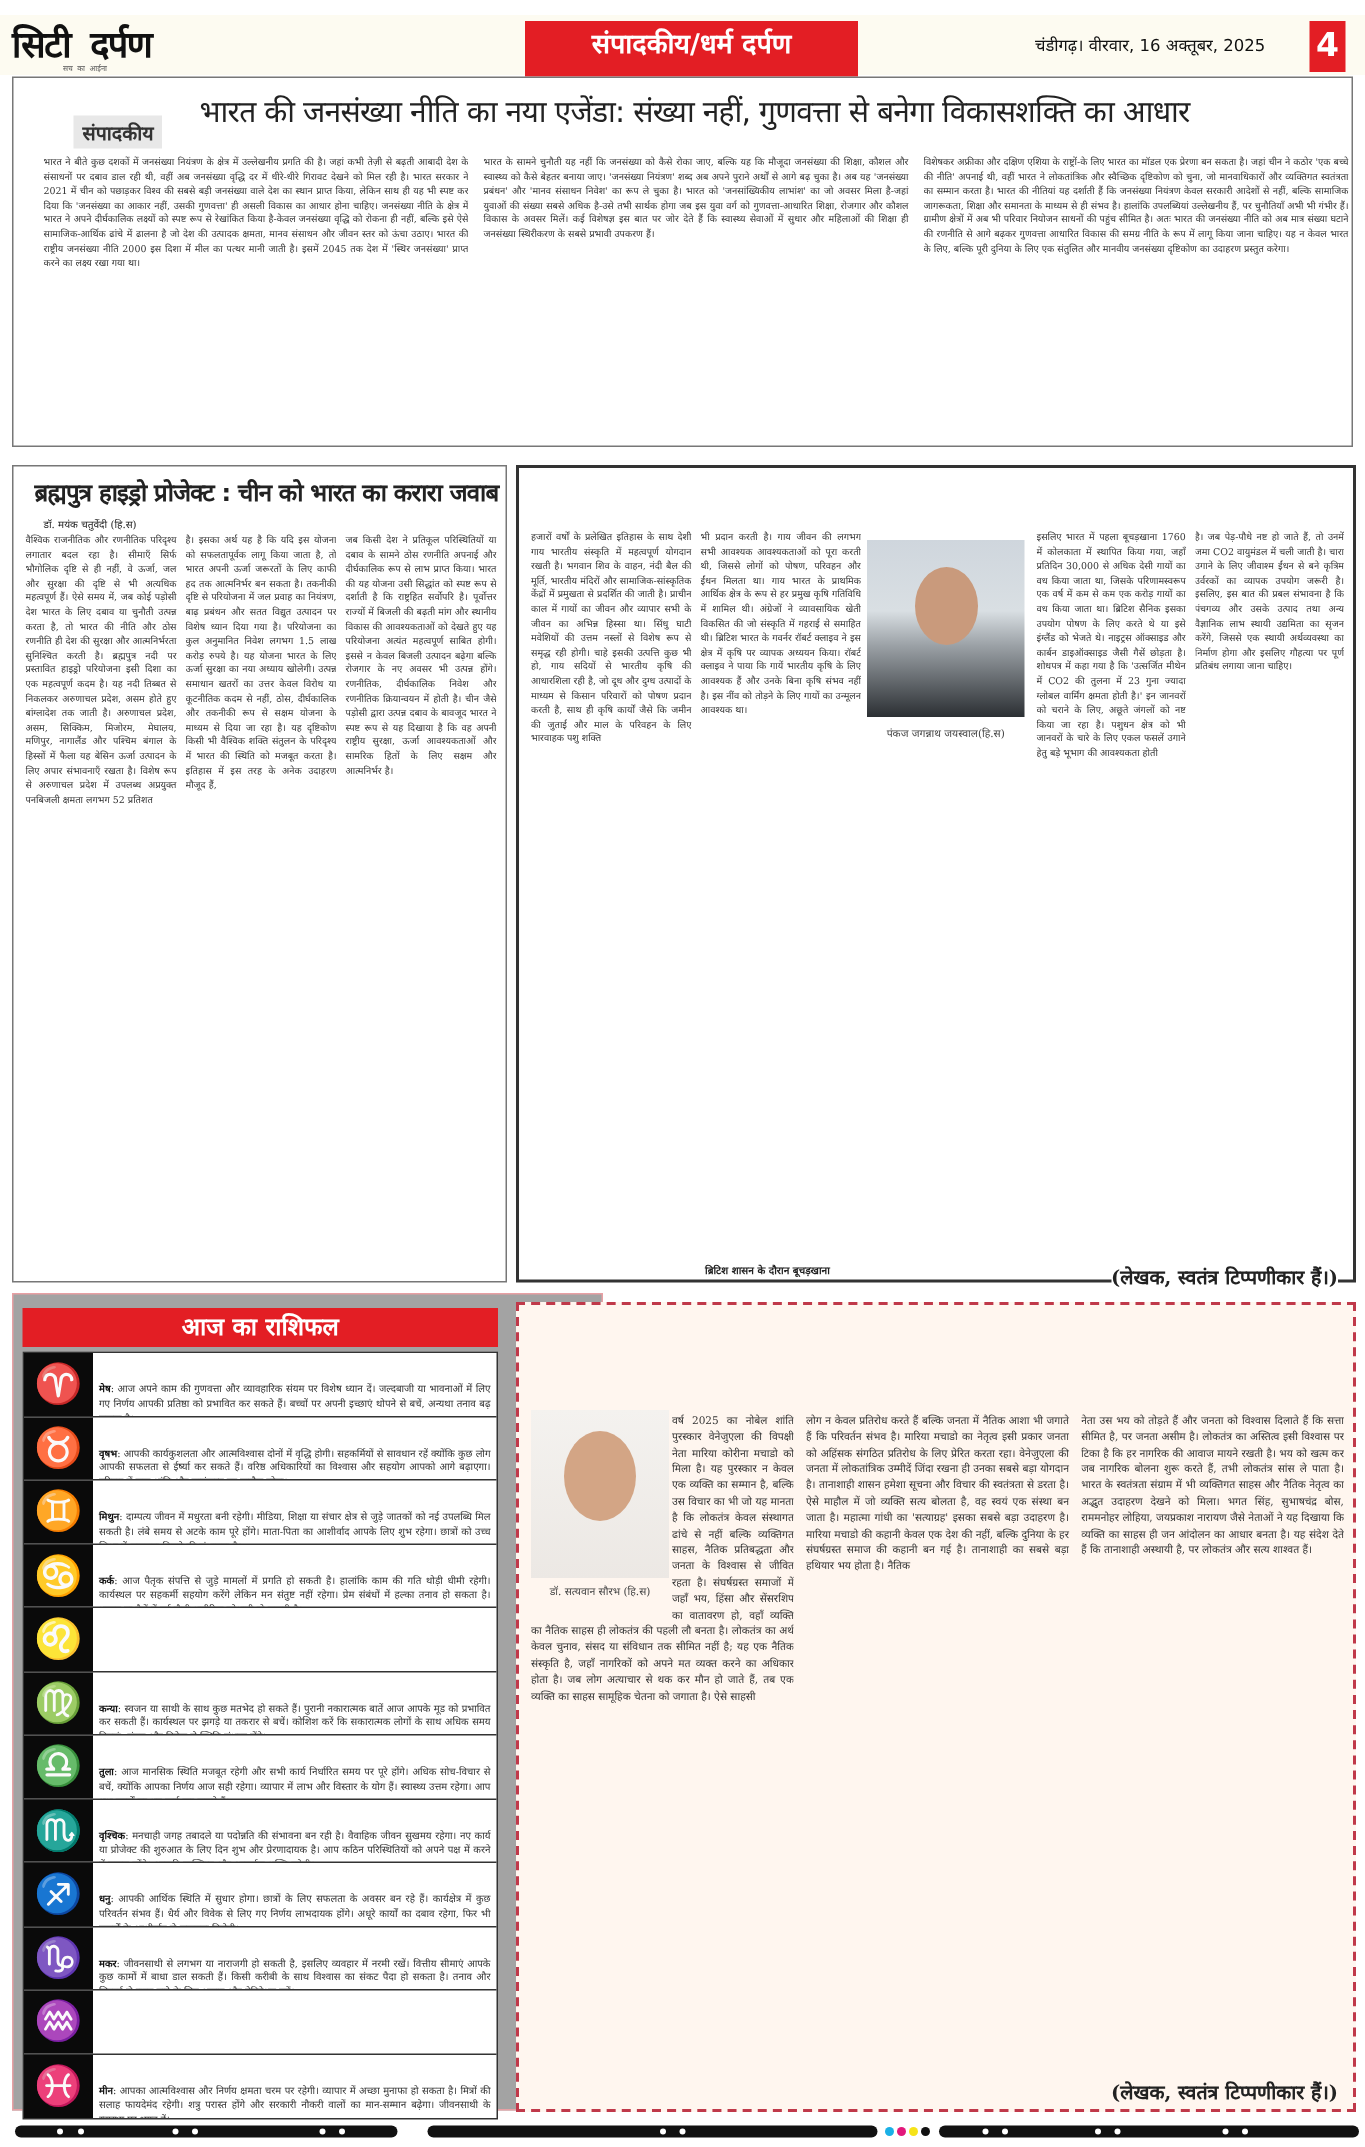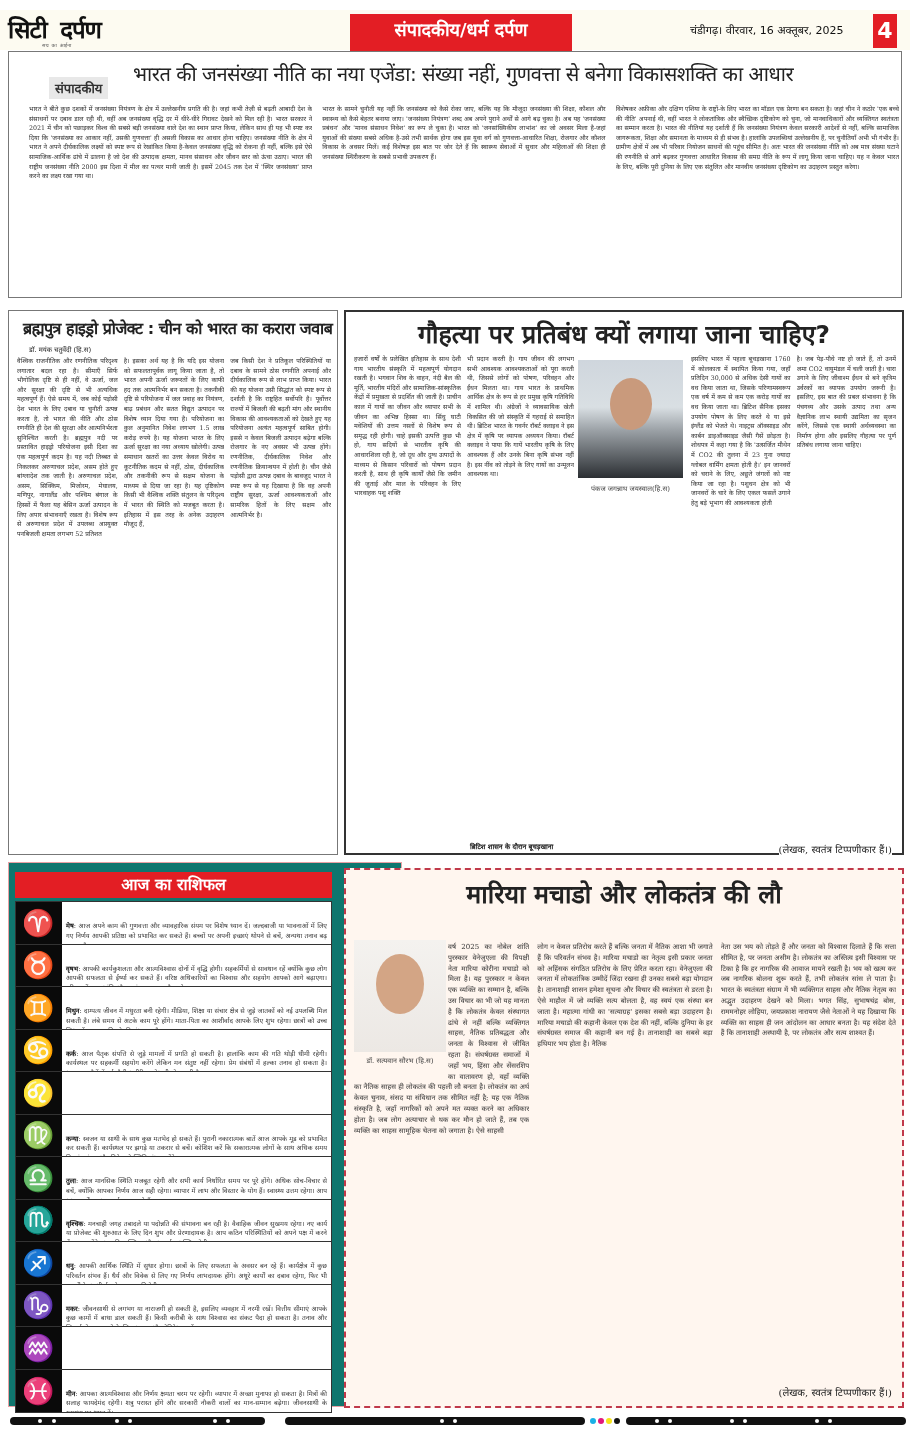--- a/index.html
+++ b/index.html
@@ -16,34 +16,34 @@
 .ed-title{position:absolute;left:124px;top:8px;font-family:"DejaVu Sans",sans-serif;font-weight:normal;font-size:20px;color:#222;letter-spacing:-0.5px;white-space:nowrap}
 .cols{position:absolute;display:flex;gap:6px;font-size:6.3px;line-height:9.6px;color:#333;text-align:justify}
 .cols p{flex:1;overflow:hidden}
 .bh{left:8px;top:310px;width:330px;height:545px}
 .bh-title{position:absolute;left:14px;top:6px;font-family:"DejaVu Sans",sans-serif;font-weight:bold;font-size:16px;color:#222;white-space:nowrap;letter-spacing:-0.5px}
 .gh{left:344px;top:310px;width:560px;height:545px;border:2px solid #333}
 .gh-title{position:absolute;left:0;width:100%;top:4px;text-align:center;font-family:"DejaVu Sans",sans-serif;font-weight:bold;font-size:25px;color:#222}
 .photo{position:absolute;background:linear-gradient(180deg,#cfd6dd 0%,#d9dfe3 40%,#9aa0a5 60%,#2b2f33 100%)}
 .face{position:absolute;border-radius:50%;background:#c99a7c}
 .caption{position:absolute;font-size:7px;color:#444;text-align:center;line-height:11px}
-.rashi{position:absolute;left:8px;top:862px;width:394px;height:545px;border:1.5px solid #e8a0a4;background:#0f766e}
+.rashi{position:absolute;left:8px;top:862px;width:394px;height:545px;border:1.5px solid #e8a0a4;background:#a3a3a3}
 .rashi-head{position:absolute;left:6px;top:9px;width:317px;height:26px;background:#e31e24;color:#fff;font-family:"DejaVu Sans",sans-serif;font-weight:bold;font-size:16px;text-align:center;line-height:26px}
 .rashi-list{position:absolute;left:6px;top:38px;width:317px;border:1.5px solid #333;background:#fff}
 .rrow{display:flex;height:42.5px;border-bottom:1.5px solid #333}
 .rrow:last-child{border-bottom:none}
 .ricon{width:46px;background:#0a0a0a;display:flex;align-items:center;justify-content:center;color:#f39a1e;font-size:26px;flex-shrink:0}
 .rtext{flex:1;padding:20px 4px;font-size:6.6px;line-height:9.8px;color:#333;overflow:hidden;text-align:justify}
 .rtext b{color:#111}
 .mm{position:absolute;left:344px;top:868px;width:560px;height:540px;border:2px dashed #c0394a;background:#fff6ef}
 .mm-title{position:absolute;left:0;width:100%;top:6px;text-align:center;font-family:"DejaVu Sans",sans-serif;font-weight:bold;font-size:25px;color:#222}
 .strip{position:absolute;top:1417px;height:8px;background:#111;border-radius:4px}
 .dot{position:absolute;top:1419px;width:4px;height:4px;border-radius:50%;background:#fff}
 .reg{position:absolute;top:1418px;width:6px;height:6px;border-radius:50%}
-.end{position:absolute;font-size:10px;color:#222;font-weight:normal}
+.end{position:absolute;font-size:13px;color:#222;font-weight:bold}
 .sub{position:absolute;font-size:6.8px;font-weight:bold;color:#222}
 </style>
 </head>
 <body>
 
 <div class="masthead">
   <div class="logo"><span>सिटी दर्पण</span><small>सच का आईना</small></div>
   <div class="section">संपादकीय/धर्म दर्पण</div>
   <div class="dateline">चंडीगढ़। वीरवार, 16 अक्तूबर, 2025</div>
   <div class="pageno">4</div>
@@ -63,21 +63,20 @@
   <div class="bh-title">ब्रह्मपुत्र हाइड्रो प्रोजेक्ट : चीन को भारत का करारा जवाब</div>
   <div class="sub" style="left:20px;top:34px;font-weight:normal">डॉ. मयंक चतुर्वेदी (हि.स)</div>
   <div class="cols" style="left:8px;top:45px;width:314px;height:492px">
     <p>वैश्विक राजनीतिक और रणनीतिक परिदृश्य लगातार बदल रहा है। सीमाएँ सिर्फ भौगोलिक दृष्टि से ही नहीं, वे ऊर्जा, जल और सुरक्षा की दृष्टि से भी अत्यधिक महत्वपूर्ण हैं। ऐसे समय में, जब कोई पड़ोसी देश भारत के लिए दबाव या चुनौती उत्पन्न करता है, तो भारत की नीति और ठोस रणनीति ही देश की सुरक्षा और आत्मनिर्भरता सुनिश्चित करती है। ब्रह्मपुत्र नदी पर प्रस्तावित हाइड्रो परियोजना इसी दिशा का एक महत्वपूर्ण कदम है। यह नदी तिब्बत से निकलकर अरुणाचल प्रदेश, असम होते हुए बांग्लादेश तक जाती है। अरुणाचल प्रदेश, असम, सिक्किम, मिजोरम, मेघालय, मणिपुर, नागालैंड और पश्चिम बंगाल के हिस्सों में फैला यह बेसिन ऊर्जा उत्पादन के लिए अपार संभावनाएँ रखता है। विशेष रूप से अरुणाचल प्रदेश में उपलब्ध अप्रयुक्त पनबिजली क्षमता लगभग 52 प्रतिशत</p>
     <p>है। इसका अर्थ यह है कि यदि इस योजना को सफलतापूर्वक लागू किया जाता है, तो भारत अपनी ऊर्जा जरूरतों के लिए काफी हद तक आत्मनिर्भर बन सकता है। तकनीकी दृष्टि से परियोजना में जल प्रवाह का नियंत्रण, बाढ़ प्रबंधन और सतत विद्युत उत्पादन पर विशेष ध्यान दिया गया है। परियोजना का कुल अनुमानित निवेश लगभग 1.5 लाख करोड़ रुपये है। यह योजना भारत के लिए ऊर्जा सुरक्षा का नया अध्याय खोलेगी। उत्पन्न समाधान खतरों का उत्तर केवल विरोध या कूटनीतिक कदम से नहीं, ठोस, दीर्घकालिक और तकनीकी रूप से सक्षम योजना के माध्यम से दिया जा रहा है। यह दृष्टिकोण किसी भी वैश्विक शक्ति संतुलन के परिदृश्य में भारत की स्थिति को मजबूत करता है। इतिहास में इस तरह के अनेक उदाहरण मौजूद हैं,</p>
     <p>जब किसी देश ने प्रतिकूल परिस्थितियों या दबाव के सामने ठोस रणनीति अपनाई और दीर्घकालिक रूप से लाभ प्राप्त किया। भारत की यह योजना उसी सिद्धांत को स्पष्ट रूप से दर्शाती है कि राष्ट्रहित सर्वोपरि है। पूर्वोत्तर राज्यों में बिजली की बढ़ती मांग और स्थानीय विकास की आवश्यकताओं को देखते हुए यह परियोजना अत्यंत महत्वपूर्ण साबित होगी। इससे न केवल बिजली उत्पादन बढ़ेगा बल्कि रोजगार के नए अवसर भी उत्पन्न होंगे। रणनीतिक, दीर्घकालिक निवेश और रणनीतिक क्रियान्वयन में होती है। चीन जैसे पड़ोसी द्वारा उत्पन्न दबाव के बावजूद भारत ने स्पष्ट रूप से यह दिखाया है कि वह अपनी राष्ट्रीय सुरक्षा, ऊर्जा आवश्यकताओं और सामरिक हितों के लिए सक्षम और आत्मनिर्भर है।</p>
   </div>
 </div>
 
 <div class="box gh">
-  <div class="gh-title">गौहत्या पर प्रतिबंध क्यों लगाया जाना चाहिए?</div>
   <div class="cols" style="left:8px;top:42px;width:220px;height:490px">
     <p>हजारों वर्षों के प्रलेखित इतिहास के साथ देशी गाय भारतीय संस्कृति में महत्वपूर्ण योगदान रखती है। भगवान शिव के वाहन, नंदी बैल की मूर्ति, भारतीय मंदिरों और सामाजिक-सांस्कृतिक केंद्रों में प्रमुखता से प्रदर्शित की जाती है। प्राचीन काल में गायों का जीवन और व्यापार सभी के जीवन का अभिन्न हिस्सा था। सिंधु घाटी मवेशियों की उत्तम नस्लों से विशेष रूप से समृद्ध रही होगी। चाहे इसकी उत्पत्ति कुछ भी हो, गाय सदियों से भारतीय कृषि की आधारशिला रही है, जो दूध और दुग्ध उत्पादों के माध्यम से किसान परिवारों को पोषण प्रदान करती है, साथ ही कृषि कार्यों जैसे कि जमीन की जुताई और माल के परिवहन के लिए भारवाहक पशु शक्ति</p>
     <p>भी प्रदान करती है। गाय जीवन की लगभग सभी आवश्यक आवश्यकताओं को पूरा करती थी, जिससे लोगों को पोषण, परिवहन और ईंधन मिलता था। गाय भारत के प्राथमिक आर्थिक क्षेत्र के रूप से हर प्रमुख कृषि गतिविधि में शामिल थी। अंग्रेजों ने व्यावसायिक खेती विकसित की जो संस्कृति में गहराई से समाहित थी। ब्रिटिश भारत के गवर्नर रॉबर्ट क्लाइव ने इस क्षेत्र में कृषि पर व्यापक अध्ययन किया। रॉबर्ट क्लाइव ने पाया कि गायें भारतीय कृषि के लिए आवश्यक हैं और उनके बिना कृषि संभव नहीं है। इस नींव को तोड़ने के लिए गायों का उन्मूलन आवश्यक था।</p>
   </div>
   <div class="photo" style="left:232px;top:48px;width:105px;height:118px">
     <div class="face" style="left:32px;top:18px;width:42px;height:52px"></div>
   </div>
   <div class="caption" style="left:232px;top:172px;width:105px">पंकज जगन्नाथ जयस्वाल(हि.स)</div>
   <div class="cols" style="left:345px;top:42px;width:205px;height:490px">
     <p>इसलिए भारत में पहला बूचड़खाना 1760 में कोलकाता में स्थापित किया गया, जहाँ प्रतिदिन 30,000 से अधिक देसी गायों का वध किया जाता था, जिसके परिणामस्वरूप एक वर्ष में कम से कम एक करोड़ गायों का वध किया जाता था। ब्रिटिश सैनिक इसका उपयोग पोषण के लिए करते थे या इसे इंग्लैंड को भेजते थे। नाइट्रस ऑक्साइड और कार्बन डाइऑक्साइड जैसी गैसें छोड़ता है। शोधपत्र में कहा गया है कि 'उत्सर्जित मीथेन में CO2 की तुलना में 23 गुना ज्यादा ग्लोबल वार्मिंग क्षमता होती है।' इन जानवरों को चराने के लिए, अछूते जंगलों को नष्ट किया जा रहा है। पशुधन क्षेत्र को भी जानवरों के चारे के लिए एकल फसलें उगाने हेतु बड़े भूभाग की आवश्यकता होती</p>
@@ -133,21 +132,20 @@
         <div class="ricon">♒</div>
       </div>
     <div class="rrow">
         <div class="ricon">♓</div>
         <div class="rtext"><b>मीन</b>: <span>आपका आत्मविश्वास और निर्णय क्षमता चरम पर रहेगी। व्यापार में अच्छा मुनाफा हो सकता है। मित्रों की सलाह फायदेमंद रहेगी। शत्रु परास्त होंगे और सरकारी नौकरी वालों का मान-सम्मान बढ़ेगा। जीवनसाथी के स्वास्थ्य पर ध्यान दें।</span></div>
       </div>
   </div>
 </div>
 
 <div class="mm">
-  <div class="mm-title">मारिया मचाडो और लोकतंत्र की लौ</div>
   <div class="photo" style="left:8px;top:70px;width:92px;height:112px;background:linear-gradient(180deg,#f4f2ef 0%,#ece8e4 100%)">
     <div class="face" style="left:22px;top:14px;width:48px;height:60px;background:#d3a585"></div>
   </div>
   <div class="caption" style="left:8px;top:186px;width:92px">डॉ. सत्यवान सौरभ (हि.स)</div>
   <div class="cols" style="left:8px;top:72px;width:542px;height:440px;font-size:7px;line-height:10.8px;gap:8px">
     <p style="text-indent:0;padding-left:0"><span style="float:left;width:94px;height:130px"></span><span>वर्ष 2025 का नोबेल शांति पुरस्कार वेनेजुएला की विपक्षी नेता मारिया कोरीना मचाडो को मिला है। यह पुरस्कार न केवल एक व्यक्ति का सम्मान है, बल्कि उस विचार का भी जो यह मानता है कि लोकतंत्र केवल संस्थागत ढांचे से नहीं बल्कि व्यक्तिगत साहस, नैतिक प्रतिबद्धता और जनता के विश्वास से जीवित रहता है। संघर्षग्रस्त समाजों में जहाँ भय, हिंसा और सेंसरशिप का वातावरण हो, वहाँ व्यक्ति का नैतिक साहस ही लोकतंत्र की पहली लौ बनता है। लोकतंत्र का अर्थ केवल चुनाव, संसद या संविधान तक सीमित नहीं है; यह एक नैतिक संस्कृति है, जहाँ नागरिकों को अपने मत व्यक्त करने का अधिकार होता है। जब लोग अत्याचार से थक कर मौन हो जाते हैं, तब एक व्यक्ति का साहस सामूहिक चेतना को जगाता है। ऐसे साहसी</span></p>
     <p>लोग न केवल प्रतिरोध करते हैं बल्कि जनता में नैतिक आशा भी जगाते हैं कि परिवर्तन संभव है। मारिया मचाडो का नेतृत्व इसी प्रकार जनता को अहिंसक संगठित प्रतिरोध के लिए प्रेरित करता रहा। वेनेजुएला की जनता में लोकतांत्रिक उम्मीदें जिंदा रखना ही उनका सबसे बड़ा योगदान है। तानाशाही शासन हमेशा सूचना और विचार की स्वतंत्रता से डरता है। ऐसे माहौल में जो व्यक्ति सत्य बोलता है, वह स्वयं एक संस्था बन जाता है। महात्मा गांधी का 'सत्याग्रह' इसका सबसे बड़ा उदाहरण है। मारिया मचाडो की कहानी केवल एक देश की नहीं, बल्कि दुनिया के हर संघर्षग्रस्त समाज की कहानी बन गई है। तानाशाही का सबसे बड़ा हथियार भय होता है। नैतिक</p>
     <p>नेता उस भय को तोड़ते हैं और जनता को विश्वास दिलाते हैं कि सत्ता सीमित है, पर जनता असीम है। लोकतंत्र का अस्तित्व इसी विश्वास पर टिका है कि हर नागरिक की आवाज मायने रखती है। भय को खत्म कर जब नागरिक बोलना शुरू करते हैं, तभी लोकतंत्र सांस ले पाता है। भारत के स्वतंत्रता संग्राम में भी व्यक्तिगत साहस और नैतिक नेतृत्व का अद्भुत उदाहरण देखने को मिला। भगत सिंह, सुभाषचंद्र बोस, राममनोहर लोहिया, जयप्रकाश नारायण जैसे नेताओं ने यह दिखाया कि व्यक्ति का साहस ही जन आंदोलन का आधार बनता है। यह संदेश देते हैं कि तानाशाही अस्थायी है, पर लोकतंत्र और सत्य शाश्वत हैं।</p>
   </div>
   <div class="end" style="right:10px;top:515px">(लेखक, स्वतंत्र टिप्पणीकार हैं।)</div>

